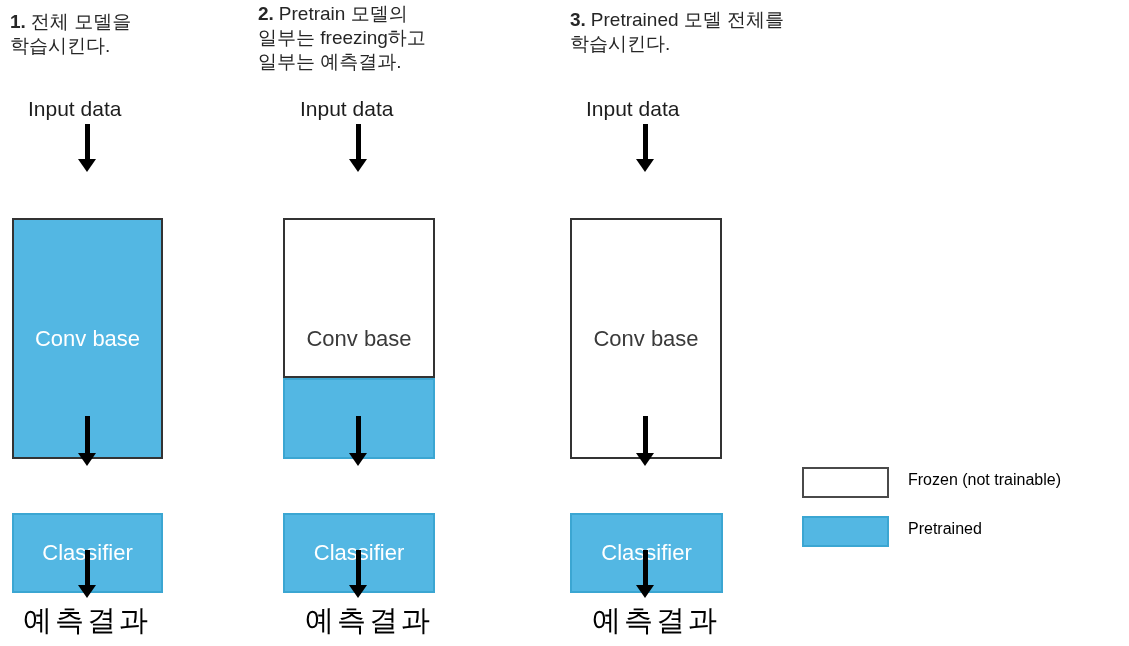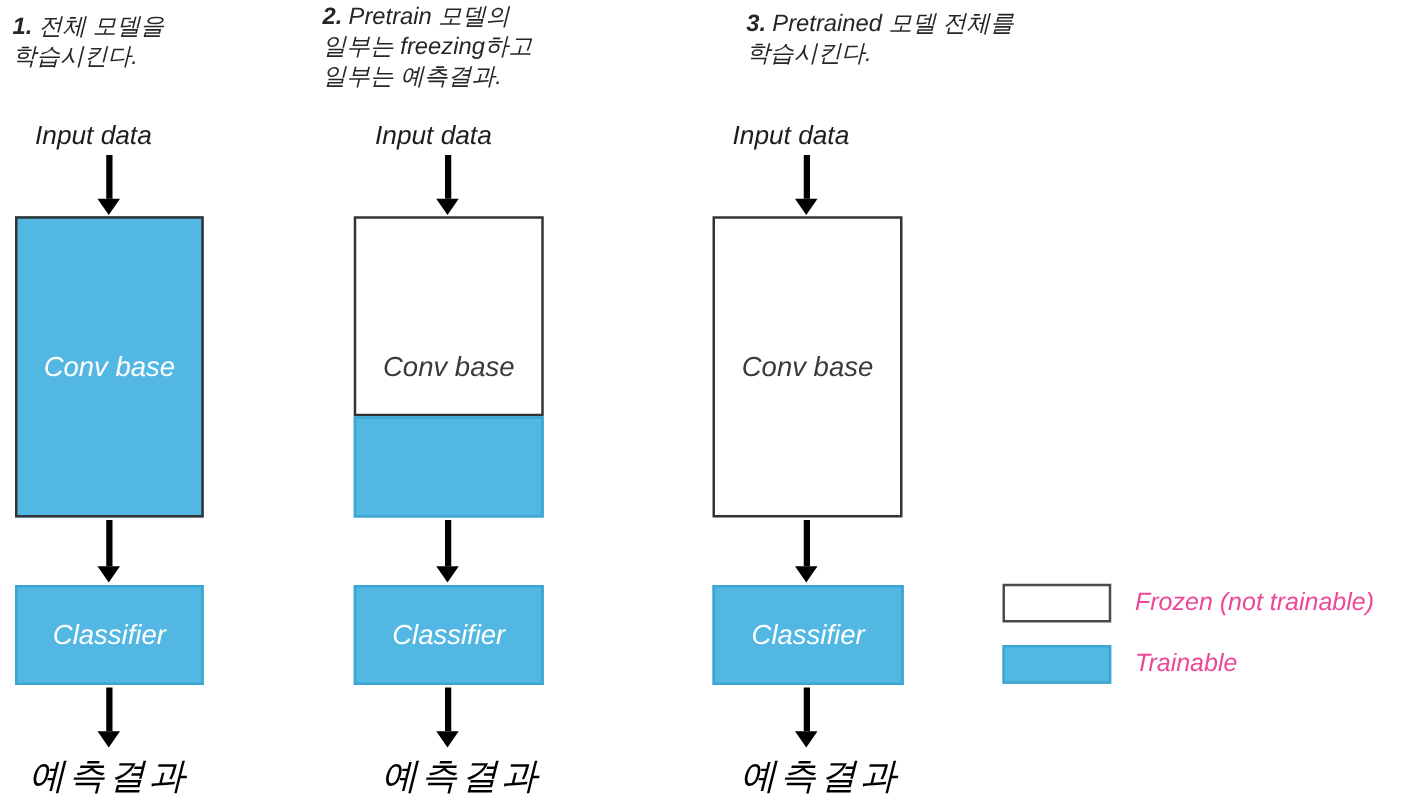--- a/index.html
+++ b/index.html
@@ -11,44 +11,43 @@
     --text:#262626;
   }
   html,body{margin:0;padding:0;background:#ffffff;}
   .canvas{
     position:relative;
     width:1129px;height:646px;
     background:#ffffff;
     font-family:"Liberation Sans","DejaVu Sans",sans-serif;
     color:var(--text);
     overflow:hidden;
-    font-style:italic;
   }
   .abs{position:absolute;}
   .header{font-size:19px;line-height:24px;color:var(--text);white-space:nowrap;}
   .hnum{font-weight:bold;margin-right:5px;}
   .input-label{font-size:21px;white-space:nowrap;color:#1d1d1d;}
   .arrow{position:absolute;width:18px;display:flex;flex-direction:column;align-items:center;}
   .arrow .shaft{width:5px;flex:1;background:var(--arrow);}
   .arrow .head{width:0;height:0;border-left:9px solid transparent;border-right:9px solid transparent;border-top:13px solid var(--arrow);}
   .box{
     position:absolute;box-sizing:border-box;
     display:flex;align-items:center;justify-content:center;
-    font-size:22px;white-space:nowrap;
+    font-size:22px;white-space:nowrap;margin-top:45px;
   }
   .fill-blue{background:var(--trainable);}
   .fill-white{background:var(--frozen);}
   .border-dark{border:2px solid var(--box-border);}
   .border-blue{border:2px solid var(--trainable-border);}
   .label-light{color:#ffffff;}
   .label-dark{color:#3a3a3a;}
   .sub{position:absolute;left:0;right:0;box-sizing:border-box;}
   .output-label{font-size:29px;letter-spacing:3px;color:#000000;white-space:nowrap;}
   .legend-swatch{position:absolute;box-sizing:border-box;}
-  .legend-label{position:absolute;font-size:20px;white-space:nowrap;color:#ec4899;}
+  .legend-label{position:absolute;font-size:16px;white-space:nowrap;color:#000000;}
 </style>
 </head>
 <body>
 
 <div class="canvas">
 
   <div class="abs header" style="left:10px;top:10px;">
     <div><span class="hnum">1.</span><span>전체 모델을</span></div>
     <div>학습시킨다.</div>
   </div>
@@ -108,21 +107,21 @@
     <span>Classifier</span>
   </div>
 
   <div class="arrow" style="left:349px;top:550px;height:48px;">
     <div class="shaft"></div>
     <div class="head"></div>
   </div>
 
   <div class="abs output-label" style="left:305px;top:601px;">예측결과</div>
 
-  <div class="abs header" style="left:570px;top:8px;margin-left:27px;">
+  <div class="abs header" style="left:570px;top:8px;">
     <div><span class="hnum">3.</span><span>Pretrained 모델 전체를</span></div>
     <div>학습시킨다.</div>
   </div>
 
   <div class="abs input-label" style="left:586px;top:97px;">Input data</div>
 
   <div class="arrow" style="left:636px;top:124px;height:48px;">
     <div class="shaft"></div>
     <div class="head"></div>
   </div>
@@ -144,16 +143,16 @@
     <div class="shaft"></div>
     <div class="head"></div>
   </div>
 
   <div class="abs output-label" style="left:592px;top:601px;">예측결과</div>
 
   <div class="abs">
     <div class="legend-swatch fill-white" style="left:802px;top:467px;width:87px;height:31px;border:2px solid #4a4a4a;"></div>
     <div class="legend-label" style="left:908px;top:471px;">Frozen (not trainable)</div>
     <div class="legend-swatch fill-blue border-blue" style="left:802px;top:516px;width:87px;height:31px;"></div>
-    <div class="legend-label" style="left:908px;top:520px;">Trainable</div>
+    <div class="legend-label" style="left:908px;top:520px;">Pretrained</div>
   </div>
 
 </div>
 
 </body></html>

